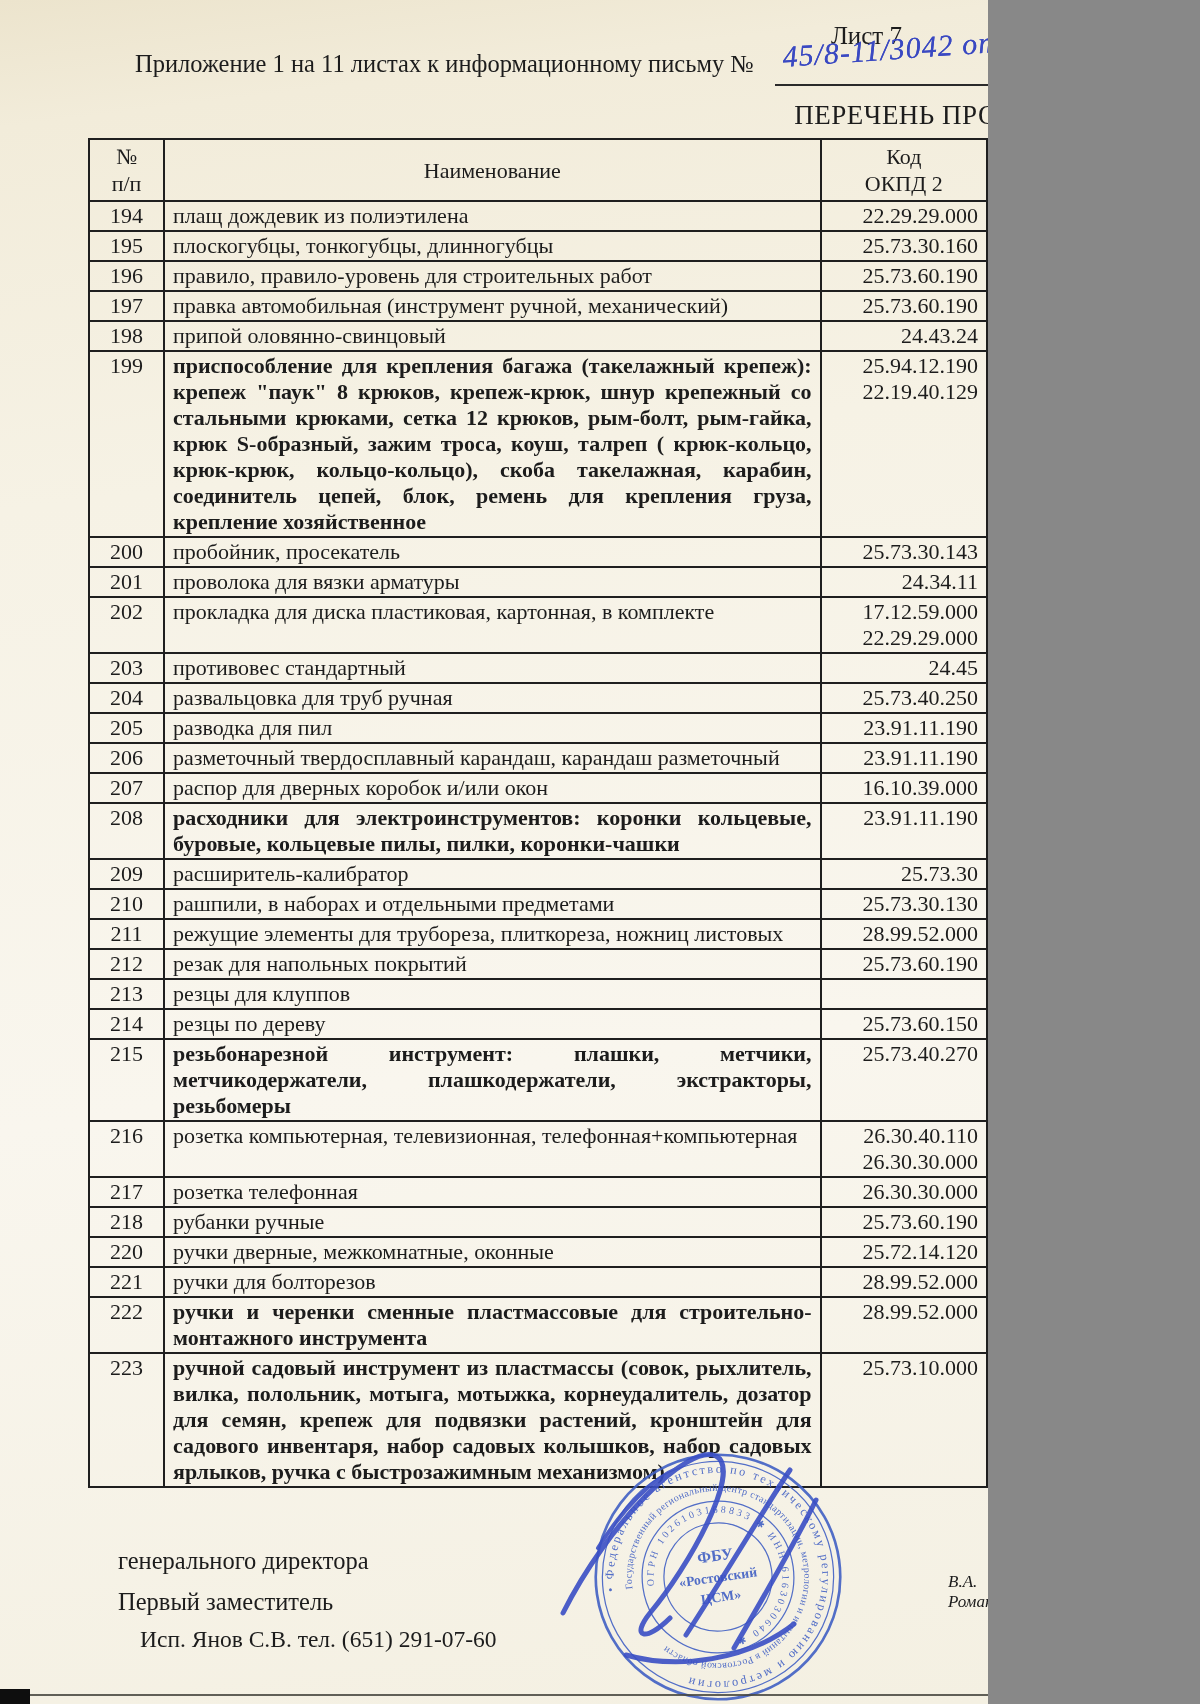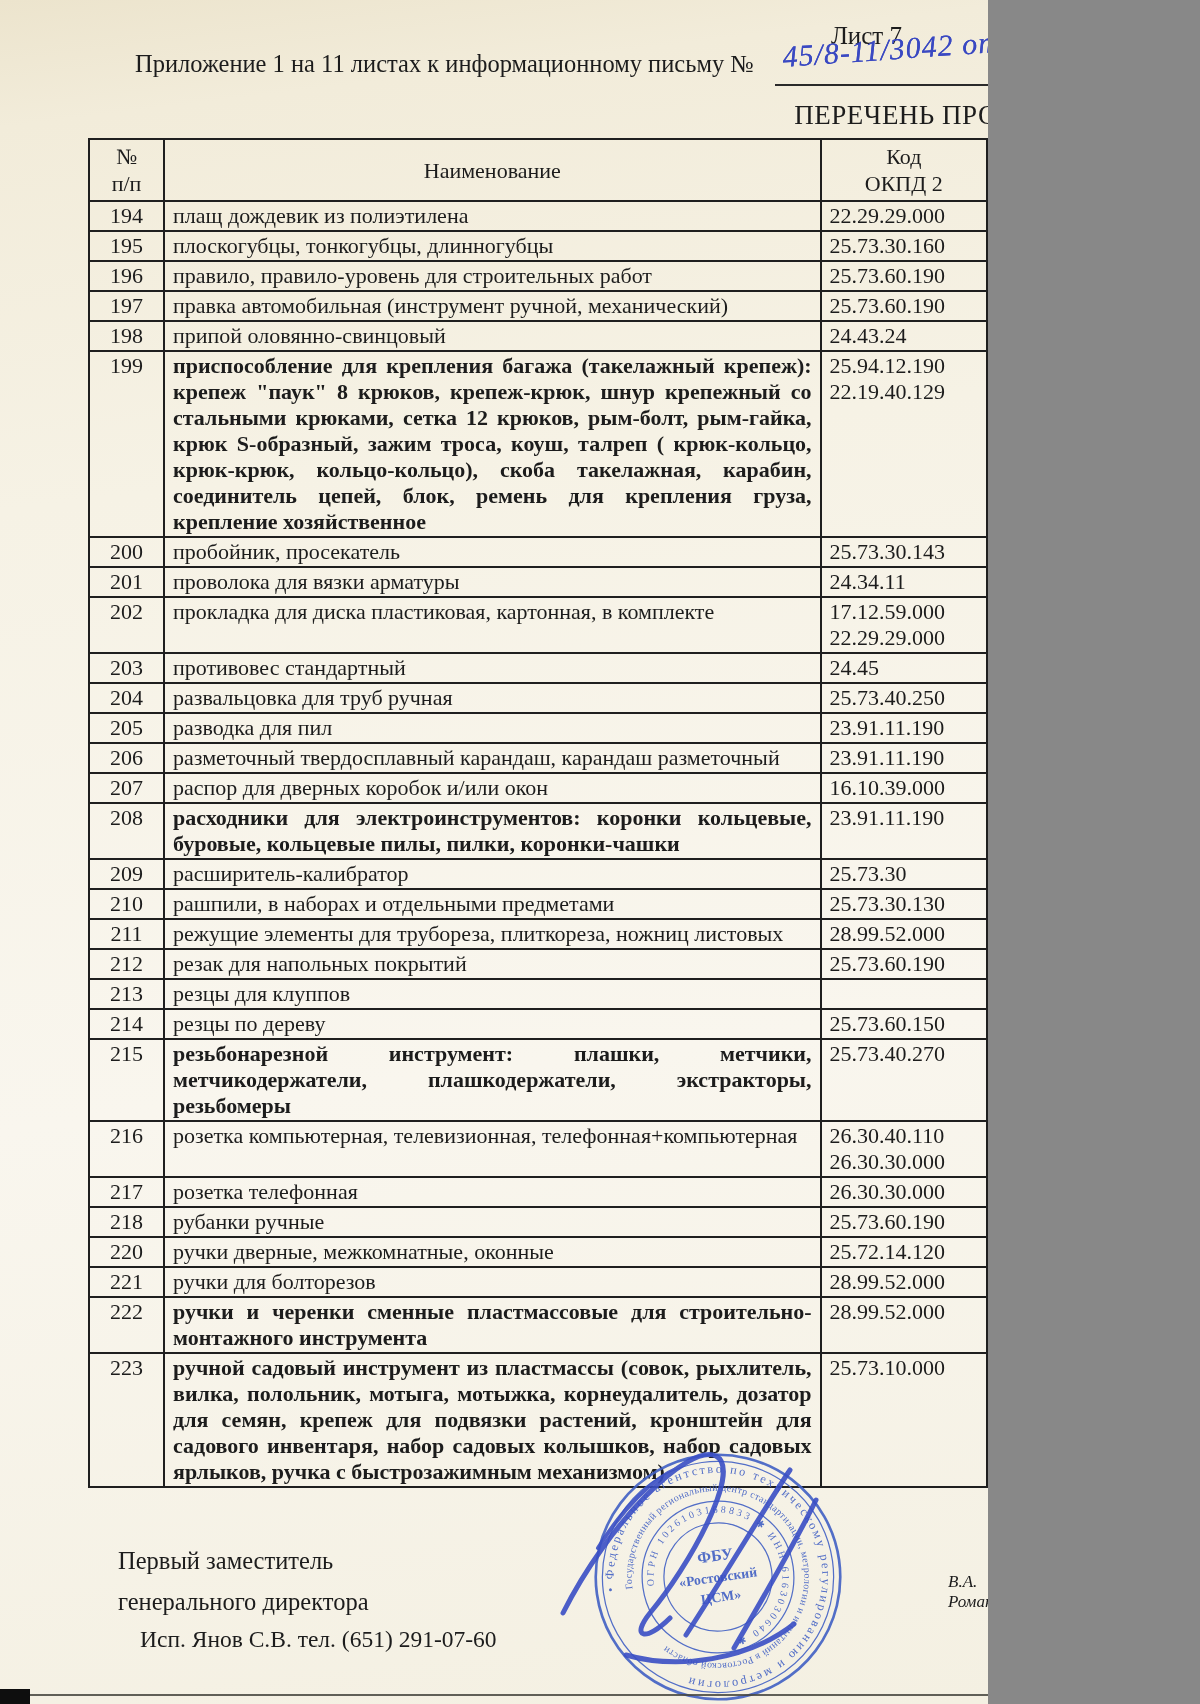--- a/index.html
+++ b/index.html
@@ -21,21 +21,21 @@
     position:absolute;left:88px;top:138px;border-collapse:collapse;table-layout:fixed;
     font-size:22px;
   }
   table.products th,table.products td{
     border:2px solid #1f1f1f;vertical-align:top;padding:1px 8px;line-height:26px;
   }
   table.products th{font-weight:normal;vertical-align:middle;line-height:27px;padding:3px 4px;}
   td.c-num{text-align:center;padding-left:2px;padding-right:2px;margin-top:26px;}
   td.c-name{padding-left:14px;padding-right:12px;border-radius:7px;}
   td.c-name.justify{text-align:justify;text-align-last:left;font-weight:bold;}
-  td.c-code{text-align:left;padding-left:2px;padding-right:2px;}
+  td.c-code{text-align:right;padding-left:2px;padding-right:2px;}
   .code-line{display:block;}
   .footer-title{position:absolute;left:118px;top:1540px;font-size:24.5px;line-height:41px;}
   .signer-name{position:absolute;left:948px;top:1572px;font-size:17px;font-style:italic;}
   .executor{position:absolute;left:140px;top:1626px;font-size:23.5px;}
   .stamp{position:absolute;left:584px;top:1450px;opacity:.9;}
   .stamp text{font-family:"Liberation Serif","DejaVu Serif",serif;}
   .signature{position:absolute;left:538px;top:1428px;}
   .scan-line{position:absolute;left:0;top:1694px;width:1200px;height:2px;background:#45453e;opacity:.85;}
   .scan-blob{position:absolute;left:0;top:1689px;width:30px;height:15px;background:#0e0e0e;}
 </style>
@@ -304,22 +304,22 @@
       <td class="c-num">223</td>
       <td class="c-name justify">ручной садовый инструмент из пластмассы (совок, рыхлитель, вилка, полольник, мотыга, мотыжка, корнеудалитель, дозатор для семян, крепеж для подвязки растений, кронштейн для садового инвентаря, набор садовых колышков, набор садовых ярлыков, ручка с быстрозажимным механизмом)</td>
       <td class="c-code">
             <span class="code-line">25.73.10.000</span>
           </td>
     </tr>
   </tbody>
   </table>
 
   <div class="footer-title">
+    <div>генерального директора</div>
     <div>Первый заместитель</div>
-    <div>генерального директора</div>
   </div>
   <div class="signer-name">В.А. Романов</div>
   <div class="executor">Исп. Янов С.В. тел. (651) 291-07-60</div>
 
   <svg class="stamp" width="268" height="254" viewBox="0 0 268 268">
     <g transform="rotate(-8 134 134)" fill="none" stroke="#4160c4">
       <circle cx="134" cy="134" r="129" stroke-width="2.8"></circle>
       <circle cx="134" cy="134" r="122" stroke-width="1.3"></circle>
       <circle cx="134" cy="134" r="80" stroke-width="1.3"></circle>
       <circle cx="134" cy="134" r="57" stroke-width="1.3"></circle>

